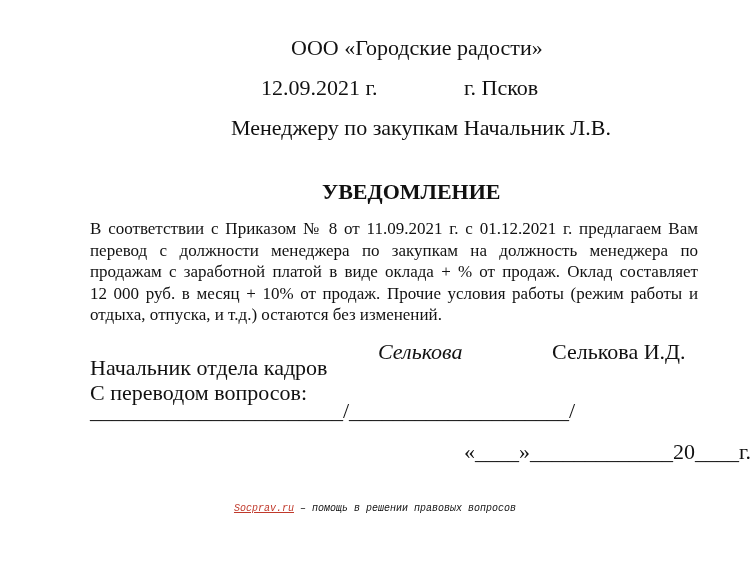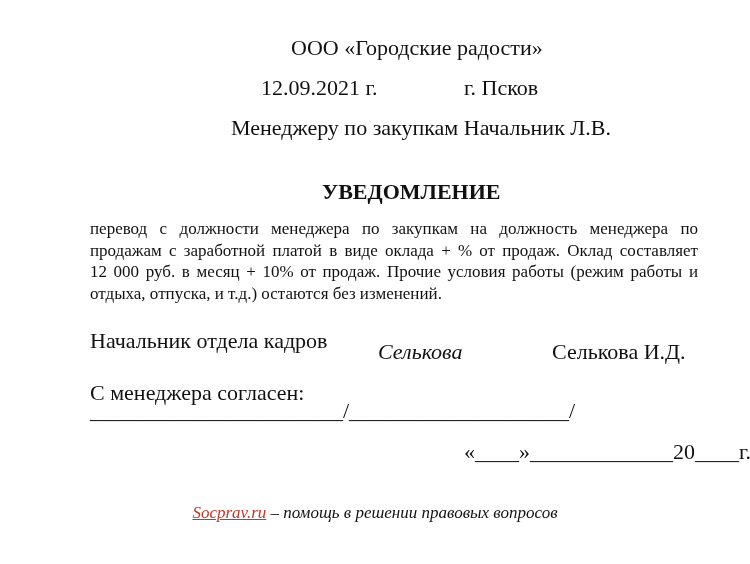--- a/index.html
+++ b/index.html
@@ -6,45 +6,46 @@
   body { width:750px; height:564px; position:relative; overflow:hidden;
          font-family:"Liberation Serif", serif; color:#111; }
   .abs { position:absolute; white-space:nowrap; font-size:22px; line-height:20px;font-family:Liberation Serif, serif; }
   .title { font-weight:bold; }
   .para { position:absolute; left:90px; top:218px; width:608px; font-size:17px;
           line-height:21.5px; text-align:justify; }
   .para span { display:block; text-align:justify; text-align-last:justify; }
   .para span.last { text-align-last:left; }
   .italic { font-style:italic; }
   .footer { position:absolute; left:0; width:750px; top:503px; text-align:center;
-            font-family:Liberation Serif, serif; font-style:italic; font-size:17px; color:#111; }
+            font-family:Liberation Mono, monospace; font-style:italic; font-size:10px; color:#111; }
   .footer a { color:#c0392b; text-decoration:underline; }
 </style>
 </head>
 <body>
 
 <div>
   <div class="abs" style="left:291px; top:38px;">ООО «Городские радости»</div>
   <div class="abs" style="left:261px; top:78px;text-align:center;">12.09.2021 г.</div>
   <div class="abs" style="left:464px; top:78px;">г. Псков</div>
   <div class="abs" style="left:231px; top:118px;">Менеджеру по закупкам Начальник Л.В.</div>
   <div class="abs title" style="left:322px; top:158px;margin-top:24px;">УВЕДОМЛЕНИЕ</div>
 
   <div class="para">
+    <span>В соответствии с Приказом № 8 от 11.09.2021 г. с 01.12.2021 г.  предлагаем Вам</span>
     <span>перевод с должности менеджера по закупкам на должность менеджера по</span>
     <span>продажам с заработной платой в виде оклада + % от продаж. Оклад составляет</span>
     <span>12 000 руб. в месяц + 10% от продаж. Прочие условия работы (режим работы и</span>
     <span class="last">отдыха, отпуска, и т.д.) остаются без изменений.</span>
   </div>
 
-  <div class="abs" style="left:90px; top:331px;">Начальник отдела кадров</div>
+  <div class="abs" style="left:90px; top:358px;">Начальник отдела кадров</div>
   <div class="abs italic" style="left:378px; top:342px;text-align:center;">Селькова</div>
   <div class="abs" style="left:552px; top:342px;">Селькова И.Д.</div>
 
-  <div class="abs" style="left:90px; top:383px;">С менеджера согласен:</div>
+  <div class="abs" style="left:90px; top:383px;">С переводом вопросов:</div>
   <div class="abs" style="left:90px; top:401px;text-align:right;">_______________________/____________________/</div>
 
   <div class="abs" style="left:464px; top:442px;text-align:center;">«____»_____________20____г.</div>
 </div>
 
 <div class="footer">
   <a>Socprav.ru</a><span> – помощь в решении правовых вопросов</span>
 </div>
 
 </body></html>

